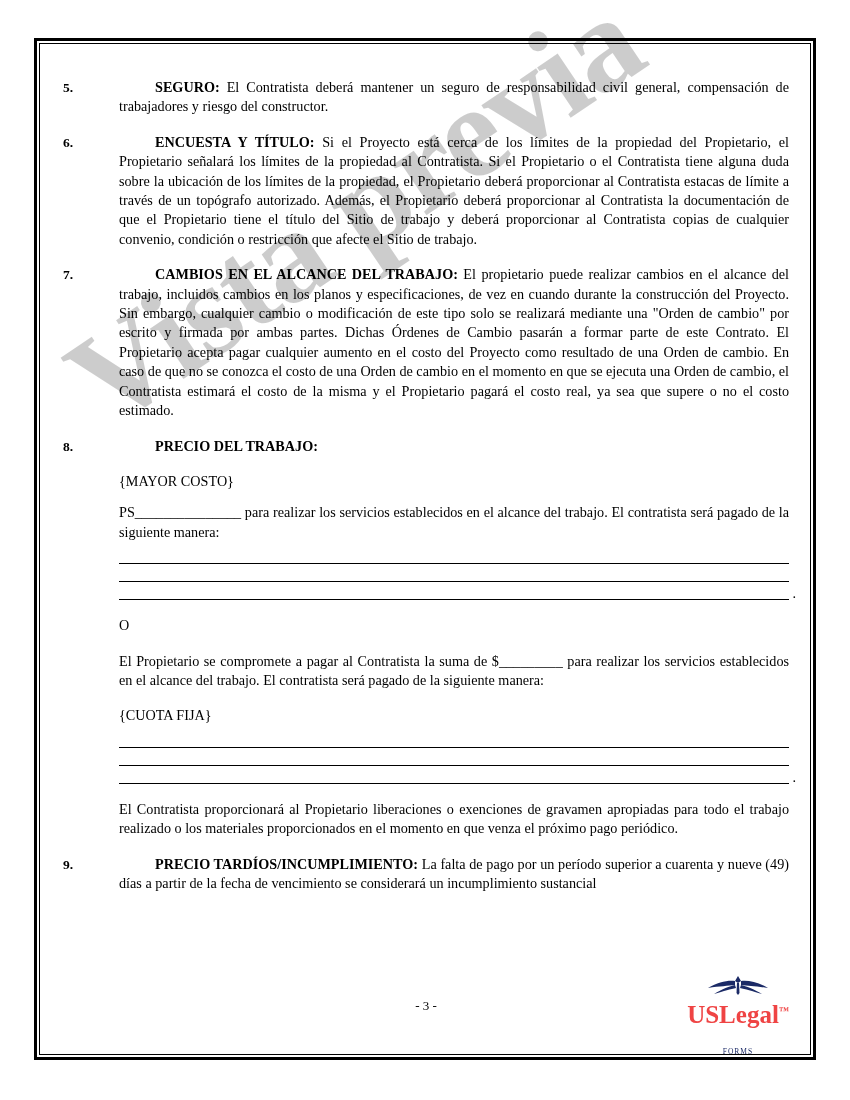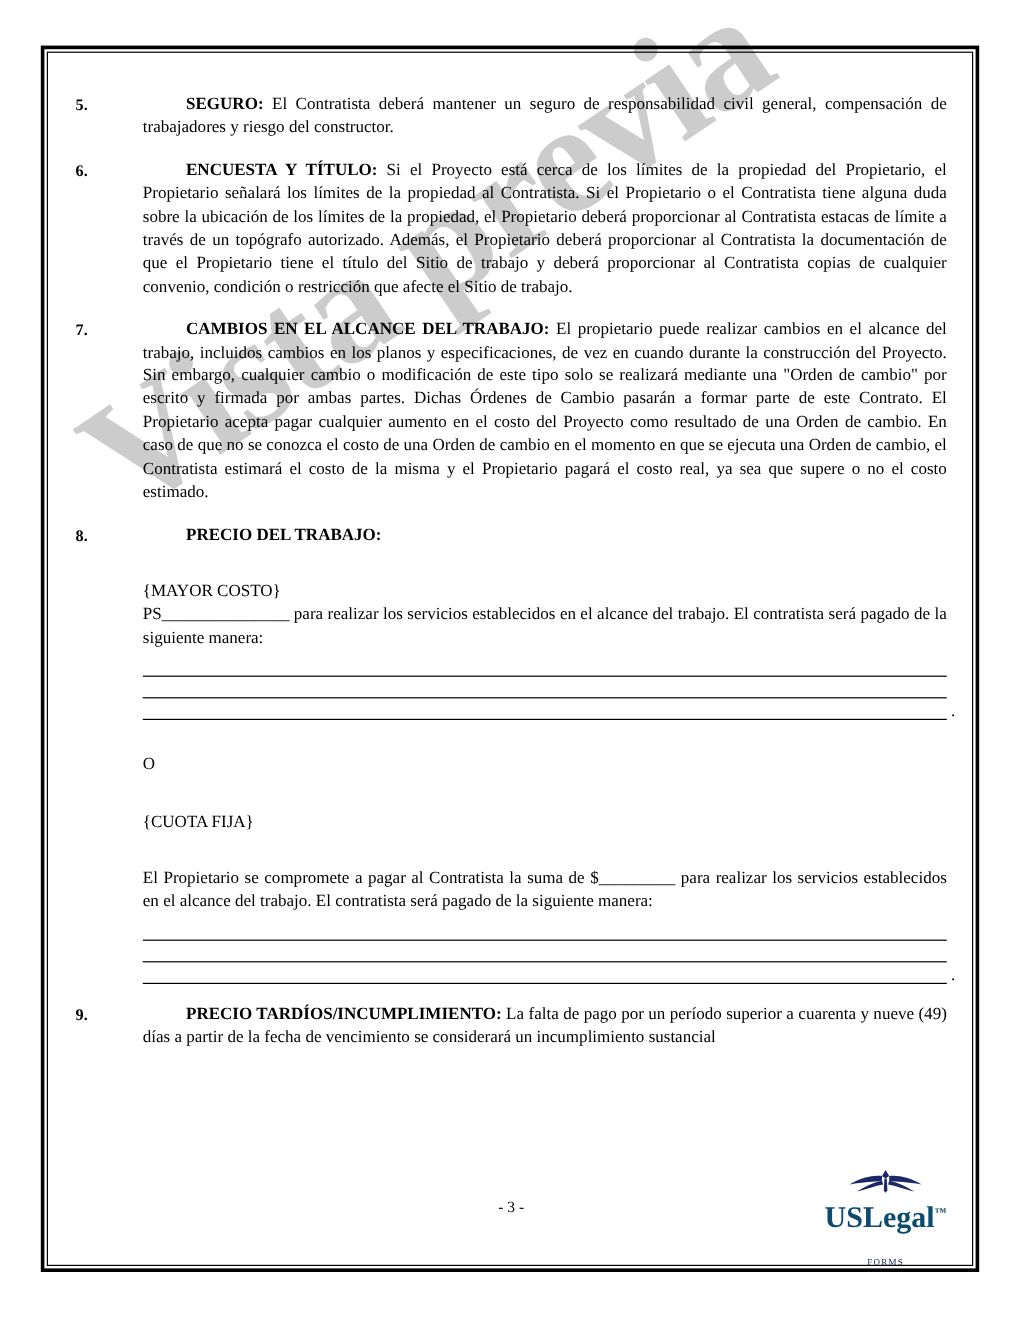--- a/index.html
+++ b/index.html
@@ -68,23 +68,24 @@
   }
   .clause .body b {
     font-weight: bold;
     margin-left: 36px;
   }
   .sub {
     margin-left: 56px;
     font-size: 14.2px;
     line-height: 19.4px;
     text-align: justify;
+    margin-top: 12px;
   }
   .sub.space-top {
-    margin-top: 28px;
+    margin-top: 16px;
   }
   .blanklines {
     margin-left: 56px;
     margin-top: 4px;
   }
   .blanklines .line {
     border-bottom: 1px solid #000000;
     height: 17px;
     width: 100%;
     position: relative;
@@ -132,21 +133,21 @@
     position: absolute;
     right: 46px;
     bottom: 44px;
     width: 132px;
     text-align: center;
   }
   .logo .logo-main {
     font-family: "Liberation Serif", serif;
     font-size: 25px;
     font-weight: bold;
-    color: #0c4a6e;
+    color: #ef4444;
     letter-spacing: 0px;
     line-height: 26px;
   }
   .logo .logo-main .tm {
     font-size: 10px;
     vertical-align: super;
   }
   .logo .logo-sub {
     font-family: "Liberation Serif", serif;
     font-size: 7.5px;
@@ -193,30 +194,31 @@
     <div class="sub">PS_______________ para realizar los servicios establecidos en el alcance del trabajo. El contratista será pagado de la siguiente manera:</div>
 
     <div class="blanklines">
       <div class="line"></div>
       <div class="line"></div>
       <div class="line dot"></div>
     </div>
 
     <div class="sub space-top">O</div>
 
+    <div class="sub space-top">El Propietario se compromete a pagar al Contratista la suma de $_________ para realizar los servicios establecidos en el alcance del trabajo. El contratista será pagado de la siguiente manera:</div>
+
     <div class="sub space-top">{CUOTA FIJA}</div>
 
-    <div class="sub space-top">El Propietario se compromete a pagar al Contratista la suma de $_________ para realizar los servicios establecidos en el alcance del trabajo. El contratista será pagado de la siguiente manera:</div>
-
     <div class="blanklines">
       <div class="line"></div>
       <div class="line"></div>
       <div class="line dot"></div>
     </div>
 
+    <div class="sub space-top">El Contratista proporcionará al Propietario liberaciones o exenciones de gravamen apropiadas para todo el trabajo realizado o los materiales proporcionados en el momento en que venza el próximo pago periódico.</div>
 
     <div class="clause" style="margin-top:16px;">
       <div class="num">9.</div>
       <div class="body"><b>PRECIO TARDÍOS/INCUMPLIMIENTO:</b><span> La falta de pago por un período superior a cuarenta y nueve (49) días a partir de la fecha de vencimiento se considerará un incumplimiento sustancial</span></div>
     </div>
 
     <div class="pagenum">- 3 -</div>
   </div>
 
   <div class="watermark">

